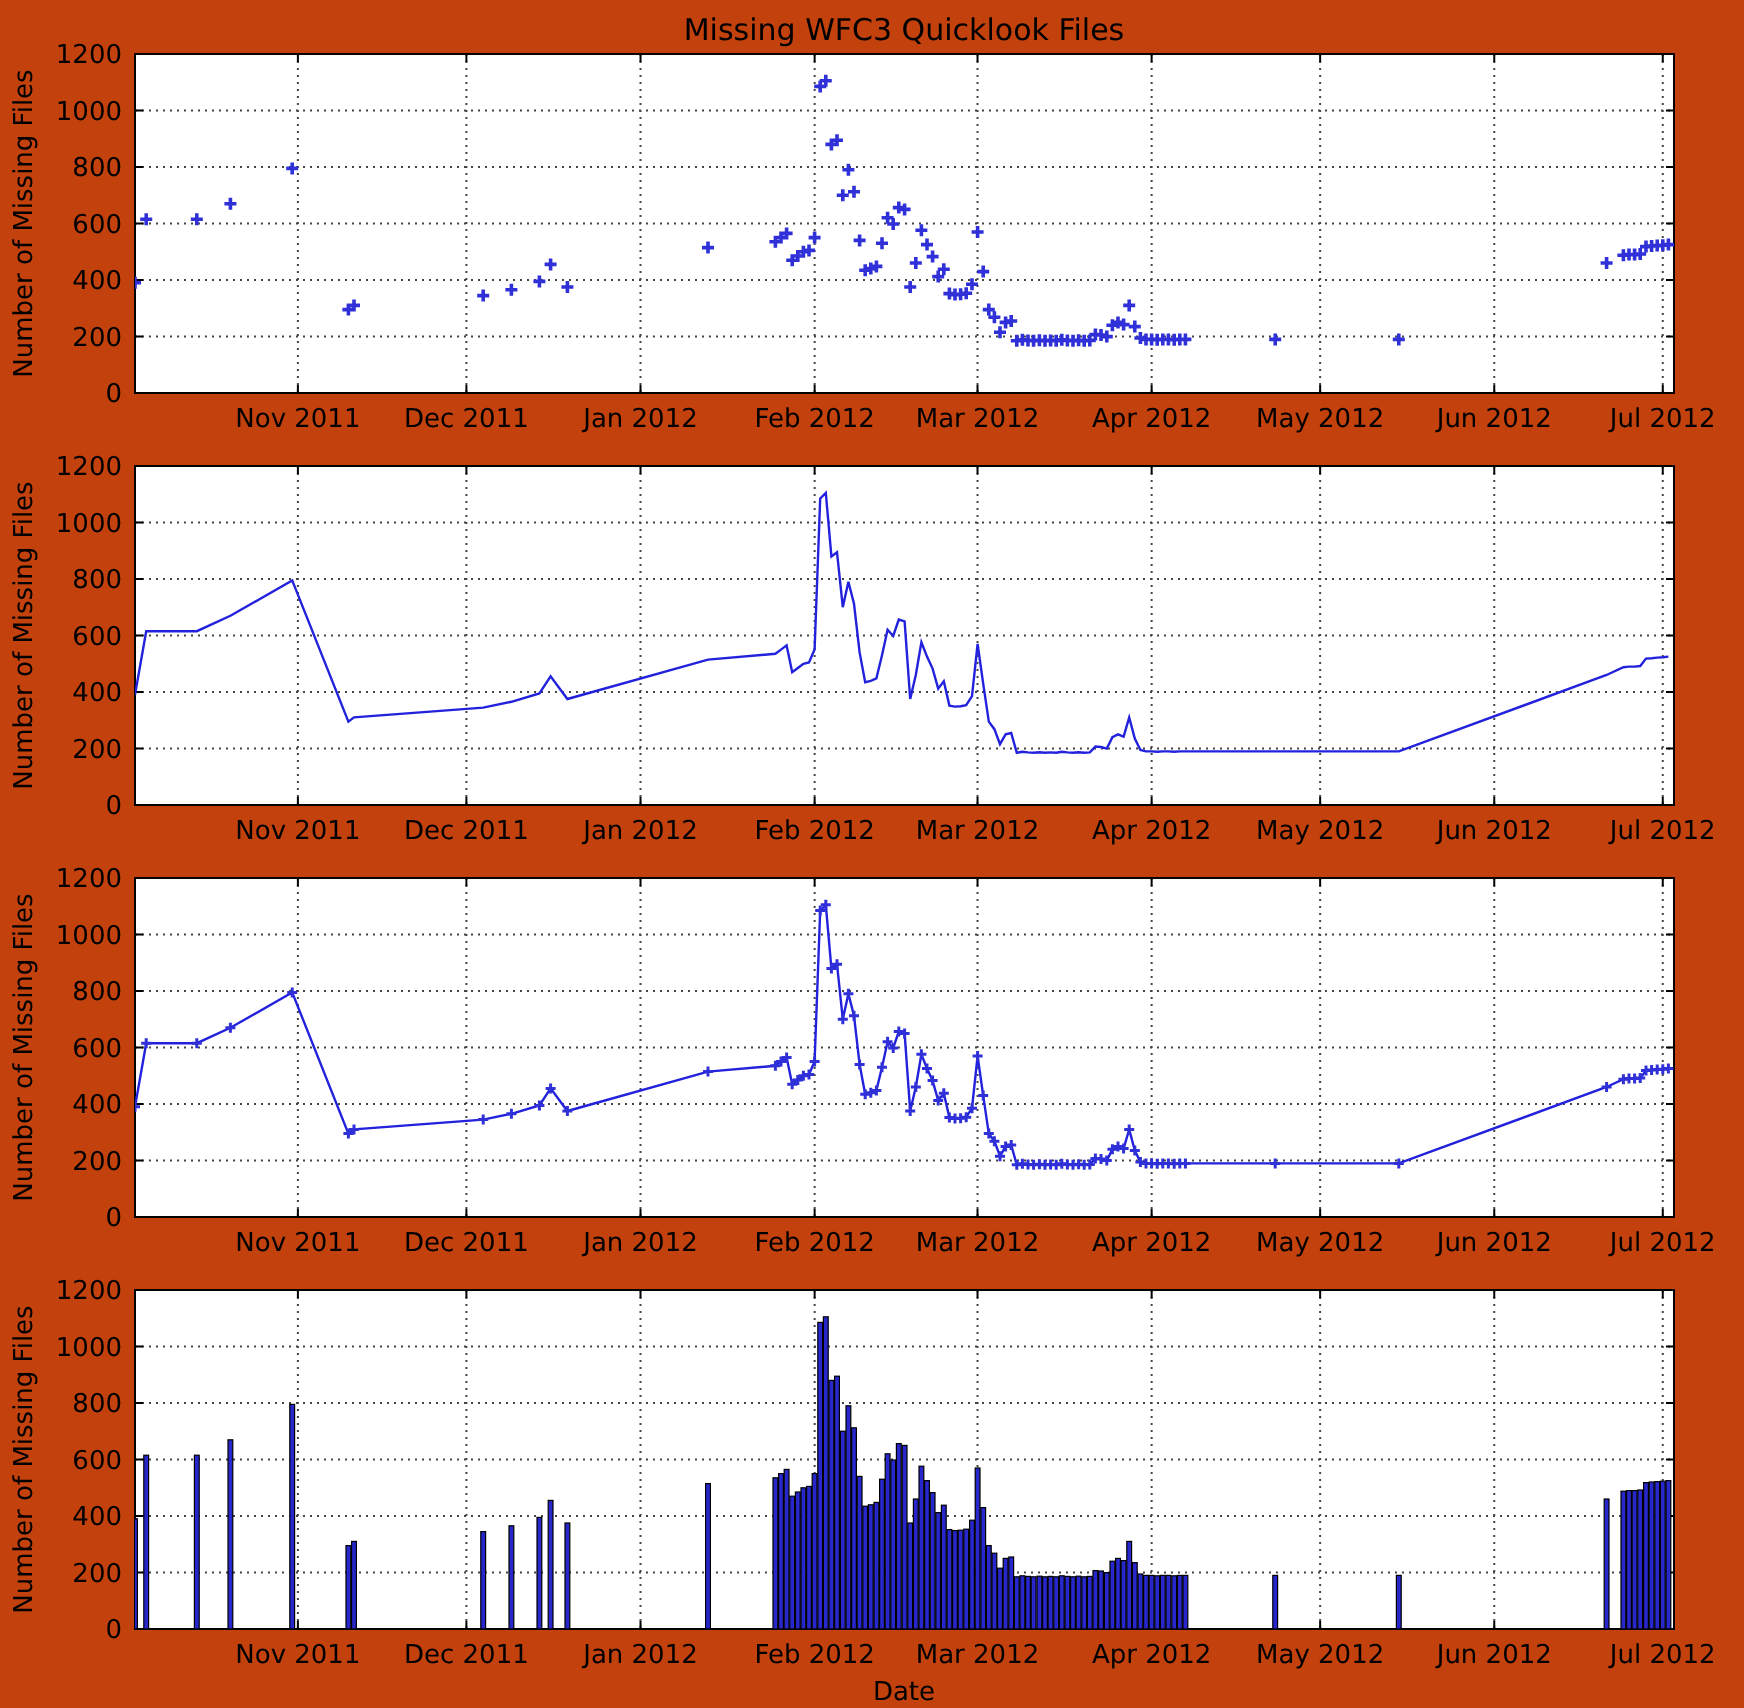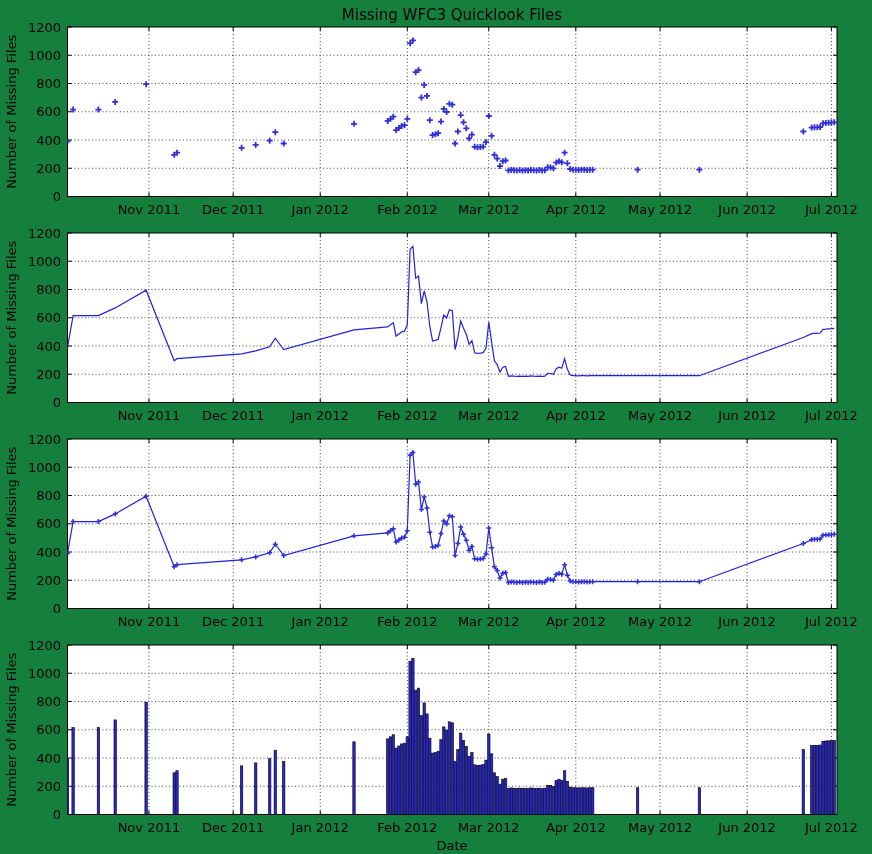--- a/index.html
+++ b/index.html
@@ -1,16 +1,16 @@
 <!DOCTYPE html>
 <html><head>
 <meta charset="utf-8">
 <style>
   html,body{margin:0;padding:0;}
-  .figure{position:relative;width:872px;height:854px;background:#15803d;font-family:"DejaVu Sans","Liberation Sans",sans-serif;}
+  .figure{position:relative;width:872px;height:854px;background:#c2410c;font-family:"DejaVu Sans","Liberation Sans",sans-serif;}
   svg{position:absolute;left:0;top:0;}
   text{font-family:"DejaVu Sans","Liberation Sans",sans-serif;fill:#000;}
   .title-text{font-size:15px;}
   .tick-text{font-size:13px;}
   .axis-label{font-size:13px;}
 </style>
 </head>
 <body>
 
 <div class="figure">

